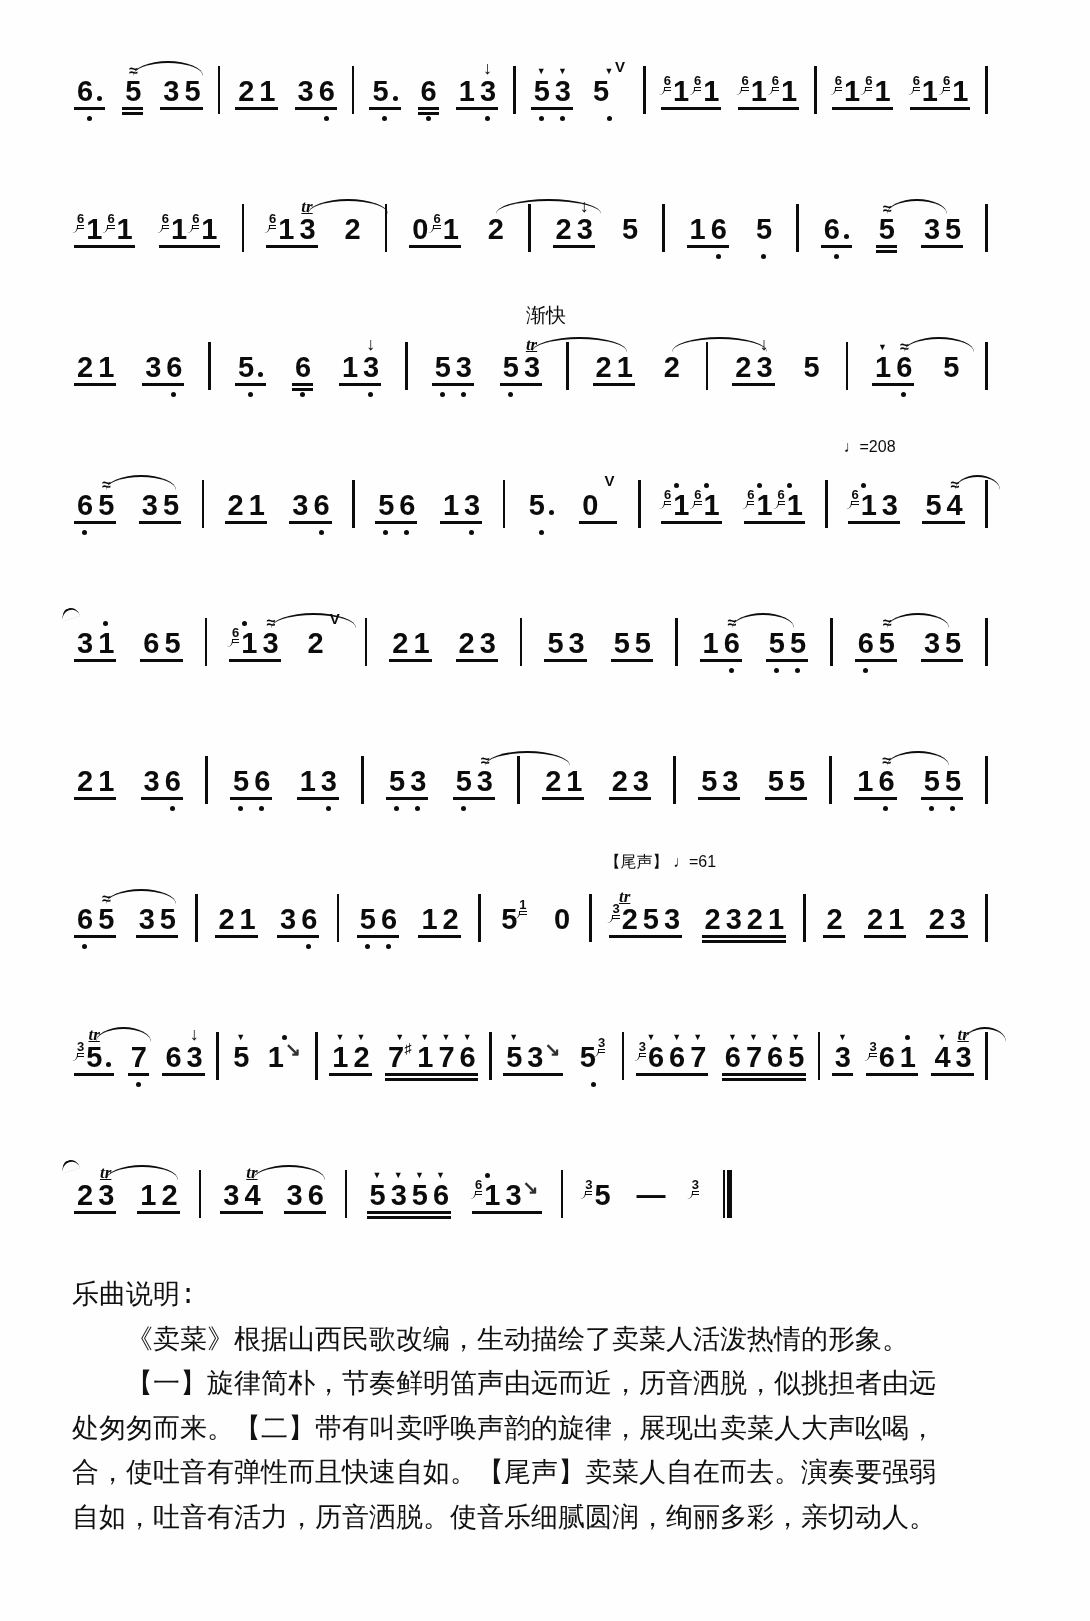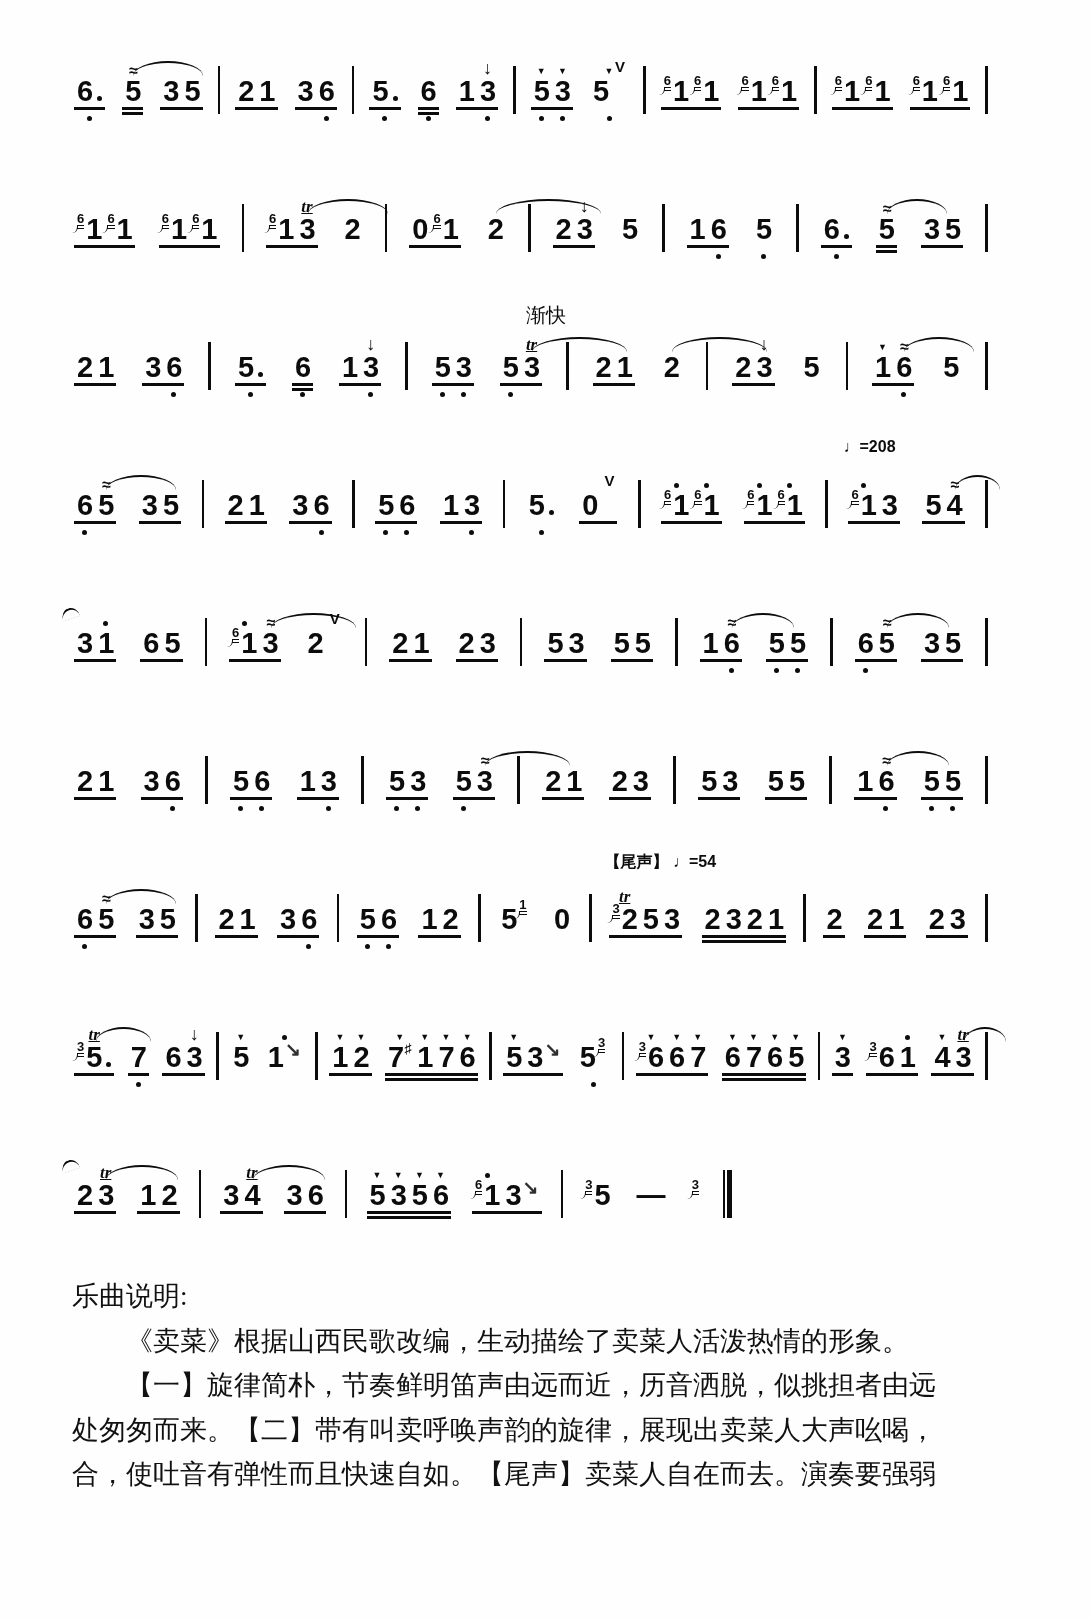--- a/index.html
+++ b/index.html
@@ -24,24 +24,24 @@
   .tr{font:italic 700 17px "Liberation Serif",serif;line-height:15px;text-decoration:underline;}
   .mord{font-size:16px;line-height:11px;letter-spacing:-2px;font-weight:700;}
   .acc{font-size:9px;line-height:9px;}
   .arr{font-size:18px;line-height:15px;font-weight:700;}
   .breath{font-size:15px;font-weight:700;transform:translateY(-24px);margin-left:7px;}
   .slide{font-size:19px;transform:translateY(-7px);margin-left:2px;opacity:.85;}
   .sharp{font-size:14px;transform:translateY(-9px);margin-left:1px;}
   .slur{position:absolute;top:17px;left:55%;height:13px;border-top:2px solid #0c0c0c;border-radius:50%/100% 100% 0 0;}
   .arcin{position:absolute;top:12px;left:-16px;width:18px;height:9px;border-top:2px solid #0c0c0c;border-radius:50%/100% 100% 0 0;transform:rotate(-18deg);}
   .lbl{position:absolute;top:-18px;left:2px;font-size:20px;white-space:nowrap;font-family:"Liberation Serif",serif;text-align:right;}
-  .mk{position:absolute;top:-20px;left:-8px;font-size:16px;white-space:nowrap;font-weight:700;}
+  .mk{position:absolute;top:-20px;left:-8px;font-size:16px;white-space:nowrap;font-weight:400;}
   .bar{width:2.6px;height:48px;background:#0c0c0c;margin-top:22px;}
   .dbar{width:9px;height:48px;border-left:2.6px solid #0c0c0c;border-right:5px solid #0c0c0c;margin-top:22px;box-sizing:border-box;}
-  #desc{position:absolute;left:72px;top:1274px;width:950px;font-family:Liberation Serif, serif;
+  #desc{position:absolute;left:72px;top:1274px;width:950px;font-family:Liberation Mono, monospace;
         font-size:27px;line-height:44.5px;color:#111;}
   #desc .dline{white-space:nowrap;}
 </style>
 </head>
 <body>
 
 <div id="page">
   <div id="score">
       <div class="mline">
         <span class="grp">
@@ -1553,21 +1553,21 @@
             <span class="above"></span>
             <span class="nrow">
               <span class="num">0</span>
             </span>
             <span class="below"></span>
           </span>
         </span>
         <span class="bar"></span>
         <span class="grp">
           <span class="note">
-            <span class="mk">【尾声】  ♩=54</span>
+            <span class="mk">【尾声】  ♩=61</span>
             <span class="above">
               <em class="tr">tr</em>
             </span>
             <span class="nrow">
               <span class="grace">3</span>
               <span class="num">2</span>
             </span>
             <span class="below"></span>
           </span>
           <span class="note">
@@ -2132,14 +2132,15 @@
         </span>
         <span class="dbar"></span>
       </div>
     </div>
   <div id="desc">
     <div class="dline">乐曲说明:</div>
     <div class="dline">　　《卖菜》根据山西民歌改编，生动描绘了卖菜人活泼热情的形象。</div>
     <div class="dline">　　【一】旋律简朴，节奏鲜明笛声由远而近，历音洒脱，似挑担者由远</div>
     <div class="dline">处匆匆而来。【二】带有叫卖呼唤声韵的旋律，展现出卖菜人大声吆喝，</div>
     <div class="dline">合，使吐音有弹性而且快速自如。【尾声】卖菜人自在而去。演奏要强弱</div>
+    <div class="dline">自如，吐音有活力，历音洒脱。使音乐细腻圆润，绚丽多彩，亲切动人。</div>
   </div>
 </div>
 
 </body></html>

